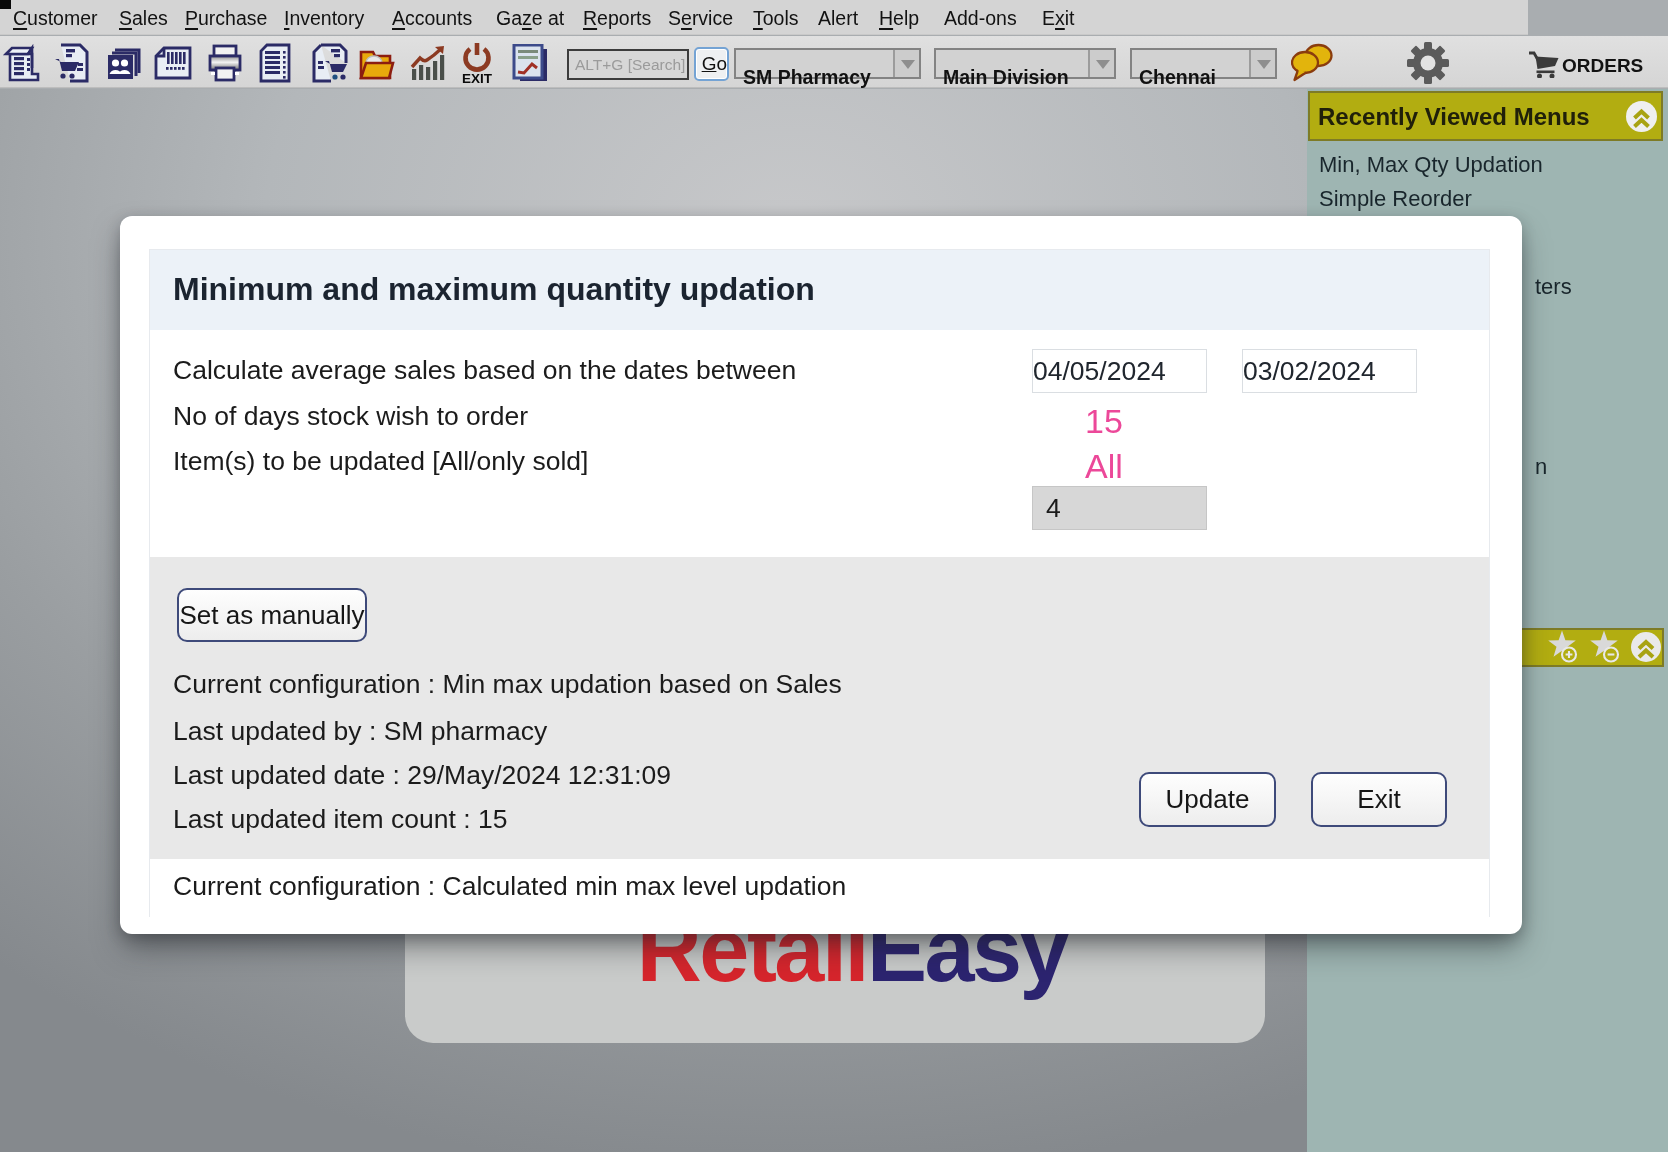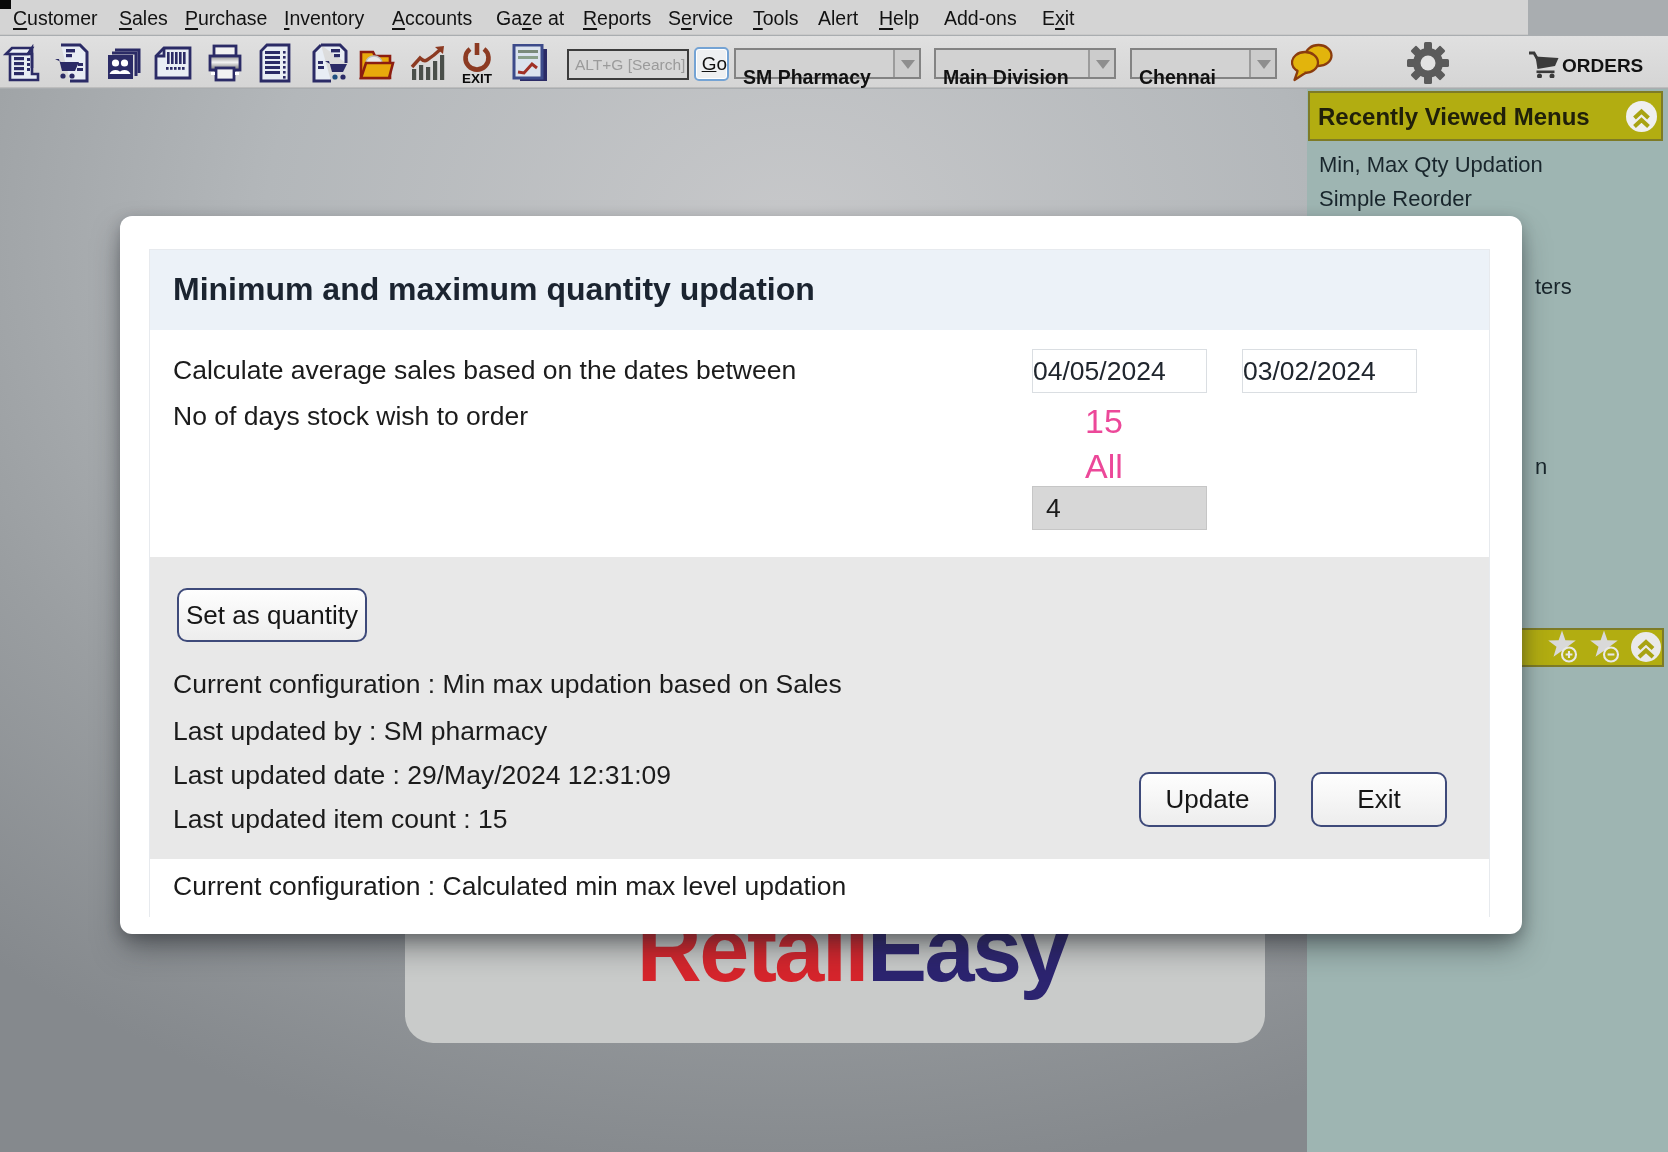--- a/index.html
+++ b/index.html
@@ -286,27 +286,28 @@
   <div id="orders">ORDERS</div>
 </div>
 
 <div id="modal">
   <div id="mcontent">
     <div id="mtitle">
         <span class="t">Minimum and maximum quantity updation</span>
       </div>
     <div class="lbl" style="top:105px">Calculate average sales based on the dates between</div>
     <div class="lbl" style="top:151px">No of days stock wish to order</div>
+    <div class="lbl" style="top:196px">Item(s) to be updated [All/only sold]</div>
     <div class="dinp" style="left:882px">04/05/2024</div>
     <div class="dinp" style="left:1092px">03/02/2024</div>
     <div class="val" style="top:152px">15</div>
     <div class="val" style="top:197px">All</div>
     <div id="ginp">4</div>
     <div id="gsec">
-      <div class="btn" id="setdef">Set as quantity</div>
+      <div class="btn" id="setdef">Set as manually</div>
       <div class="gline" style="top:112px">Current configuration : Min max updation based on Sales</div>
       <div class="gline" style="top:159px">Last updated by : SM pharmacy</div>
       <div class="gline" style="top:203px">Last updated date : 29/May/2024 12:31:09</div>
       <div class="gline" style="top:247px">Last updated item count : 15</div>
       <div class="btn" id="updbtn">Update</div>
       <div class="btn" id="exitbtn">Exit</div>
     </div>
     <div id="mbottom">
         <span class="t">Current configuration : Calculated min max level updation</span>
       </div>

